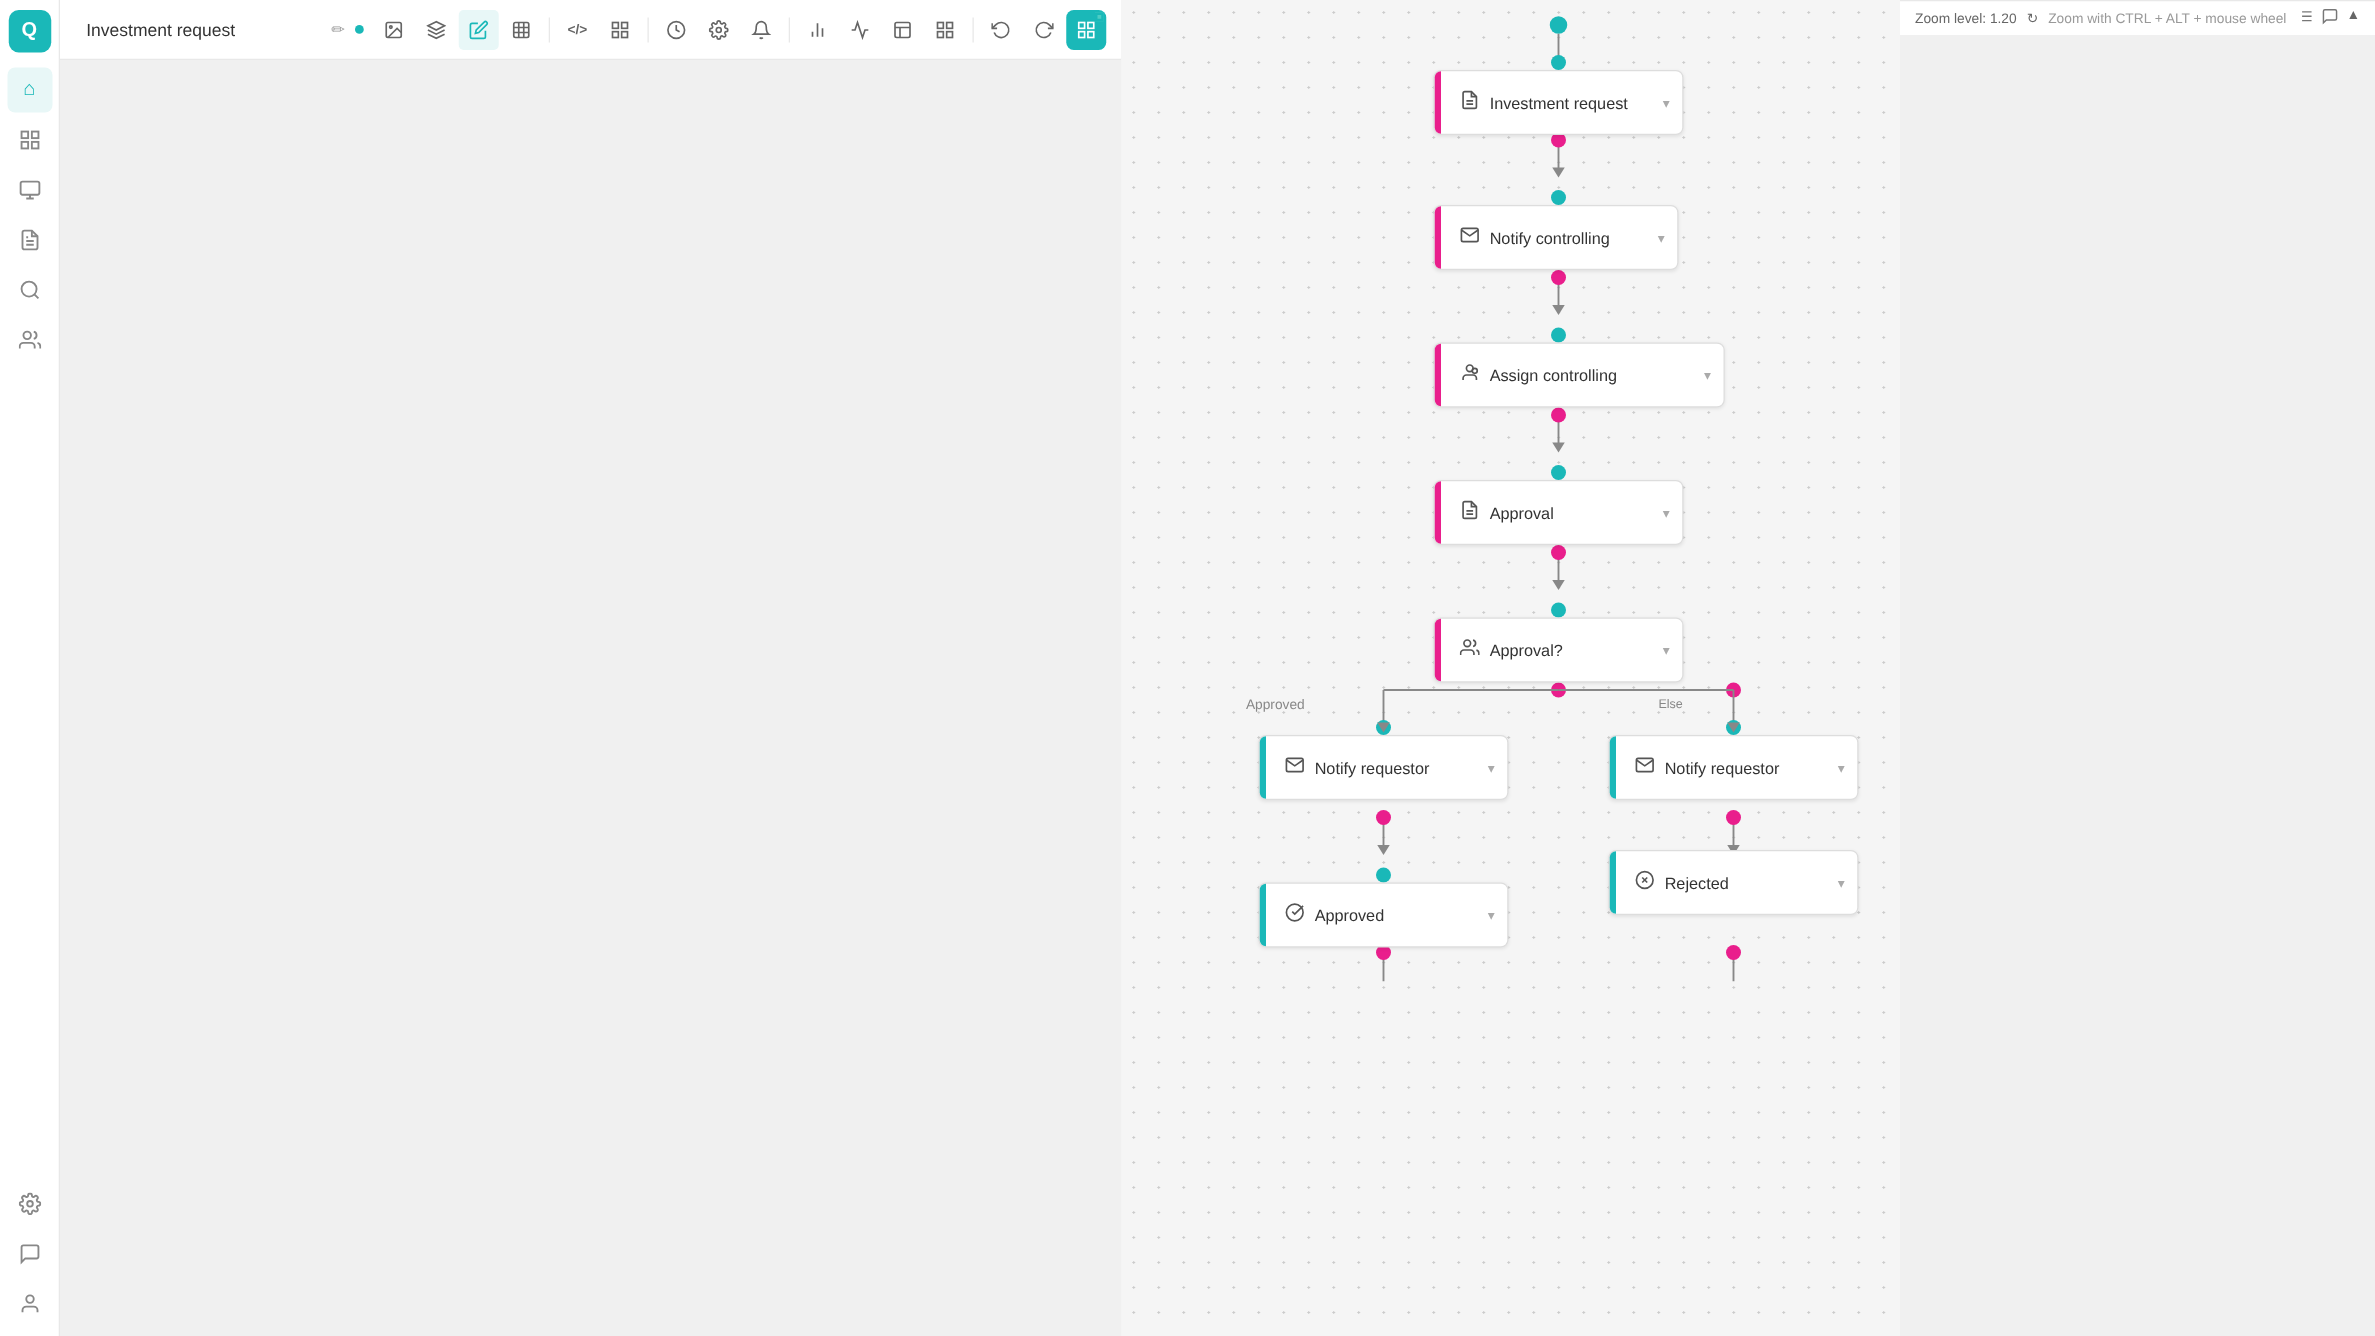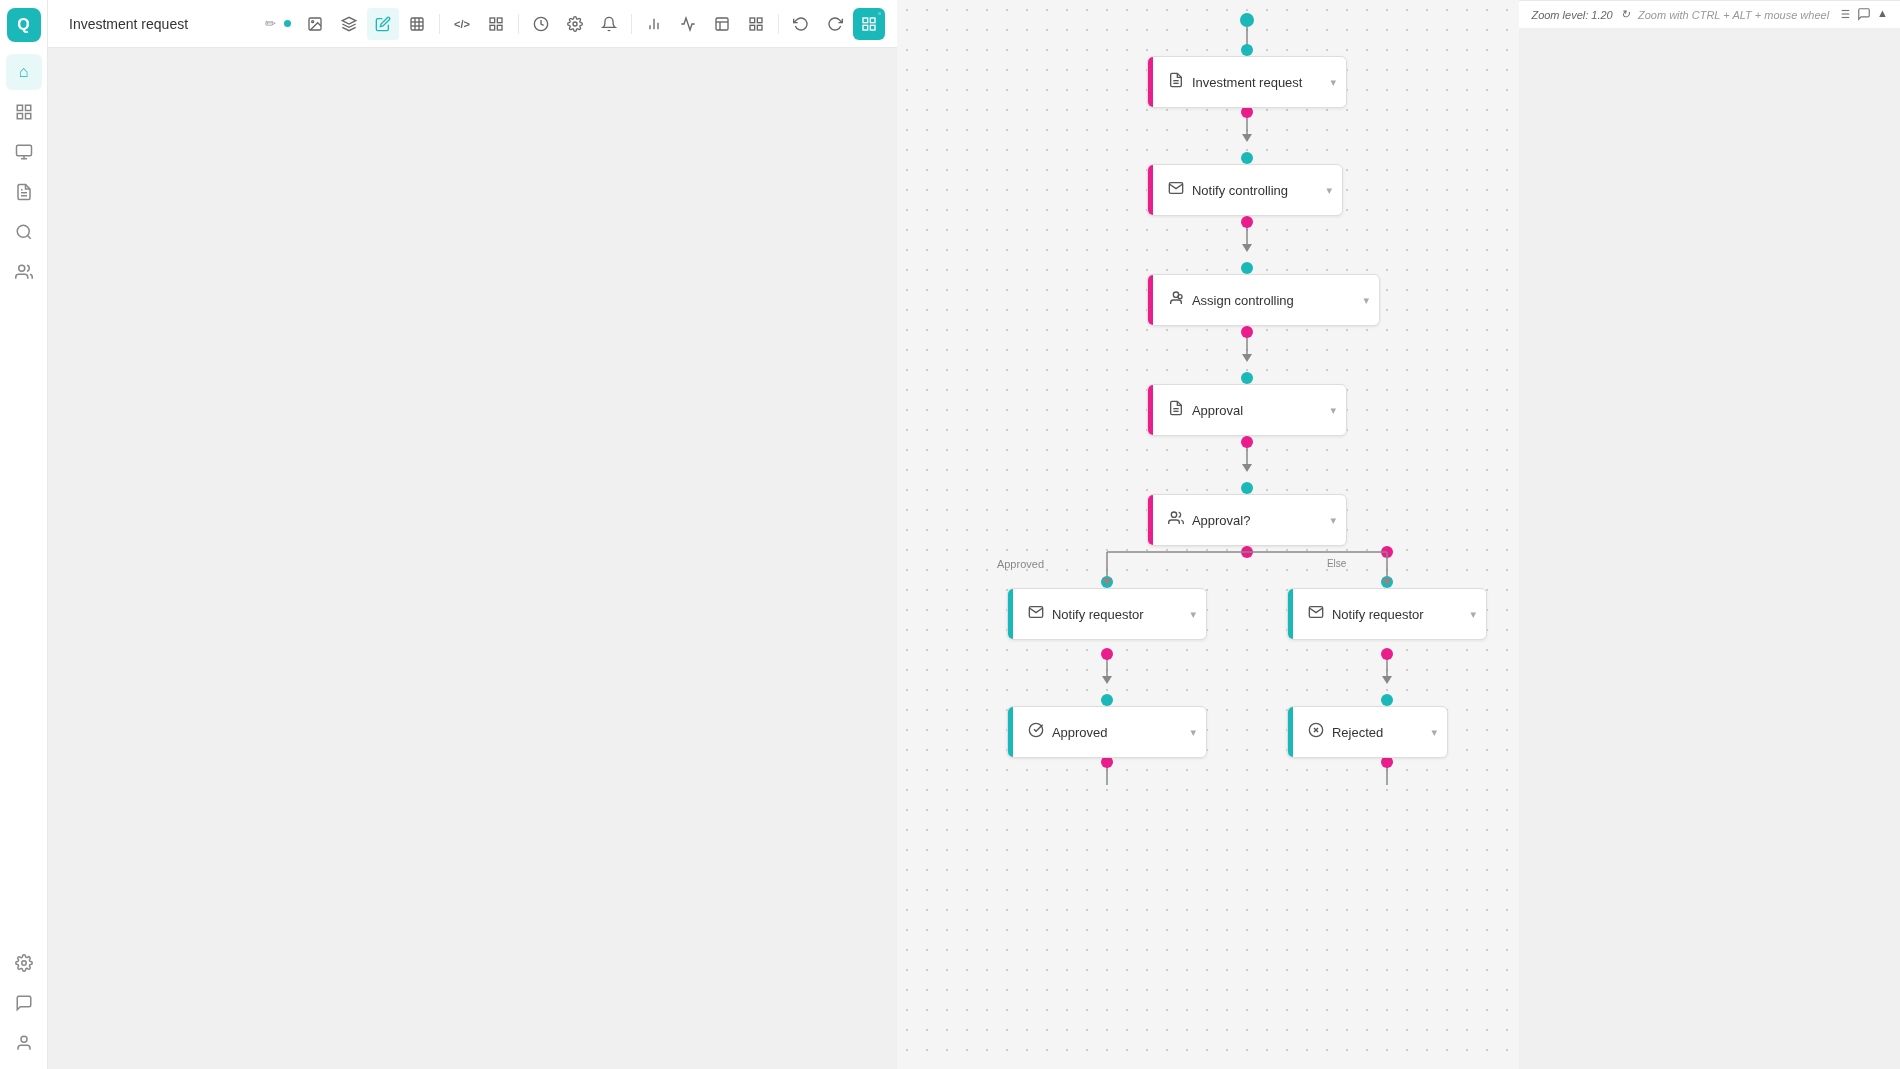--- a/index.html
+++ b/index.html
@@ -110,21 +110,20 @@
     .statusbar {
       height: 28px;
       background: #fff;
       border-top: 1px solid #e8e8e8;
       display: flex;
       align-items: center;
       padding: 0 12px;
       gap: 8px;
       font-size: 11px;
       color: #666;
-      font-style: italic;
     }
 
     
     .flow-svg {
       position: absolute;
       top: 0;
       left: 0;
       width: 100%;
       height: 100%;
       pointer-events: none;
@@ -554,21 +553,21 @@
             <svg width="16" height="16" viewBox="0 0 24 24" fill="none" stroke="#555" stroke-width="2">
                 <circle cx="12" cy="12" r="10"></circle>
                 <polyline points="9 11 12 14 22 4"></polyline>
               </svg>
           </span>
           <span class="label-text">Approved</span>
           <span class="chev">▾</span>
         </div>
       </div>
 
-      <div class="flow-node" style="left:390px;top:706px;width:161px;">
+      <div class="flow-node" style="left:390px;top:680px;width:200px;">
         <div class="bar bar-teal"></div>
         <div class="node-content">
           <span class="icon-box">
             <svg width="16" height="16" viewBox="0 0 24 24" fill="none" stroke="#555" stroke-width="2">
                 <circle cx="12" cy="12" r="10"></circle>
                 <line x1="15" y1="9" x2="9" y2="15"></line>
                 <line x1="9" y1="9" x2="15" y2="15"></line>
               </svg>
           </span>
           <span class="label-text">Rejected</span>

